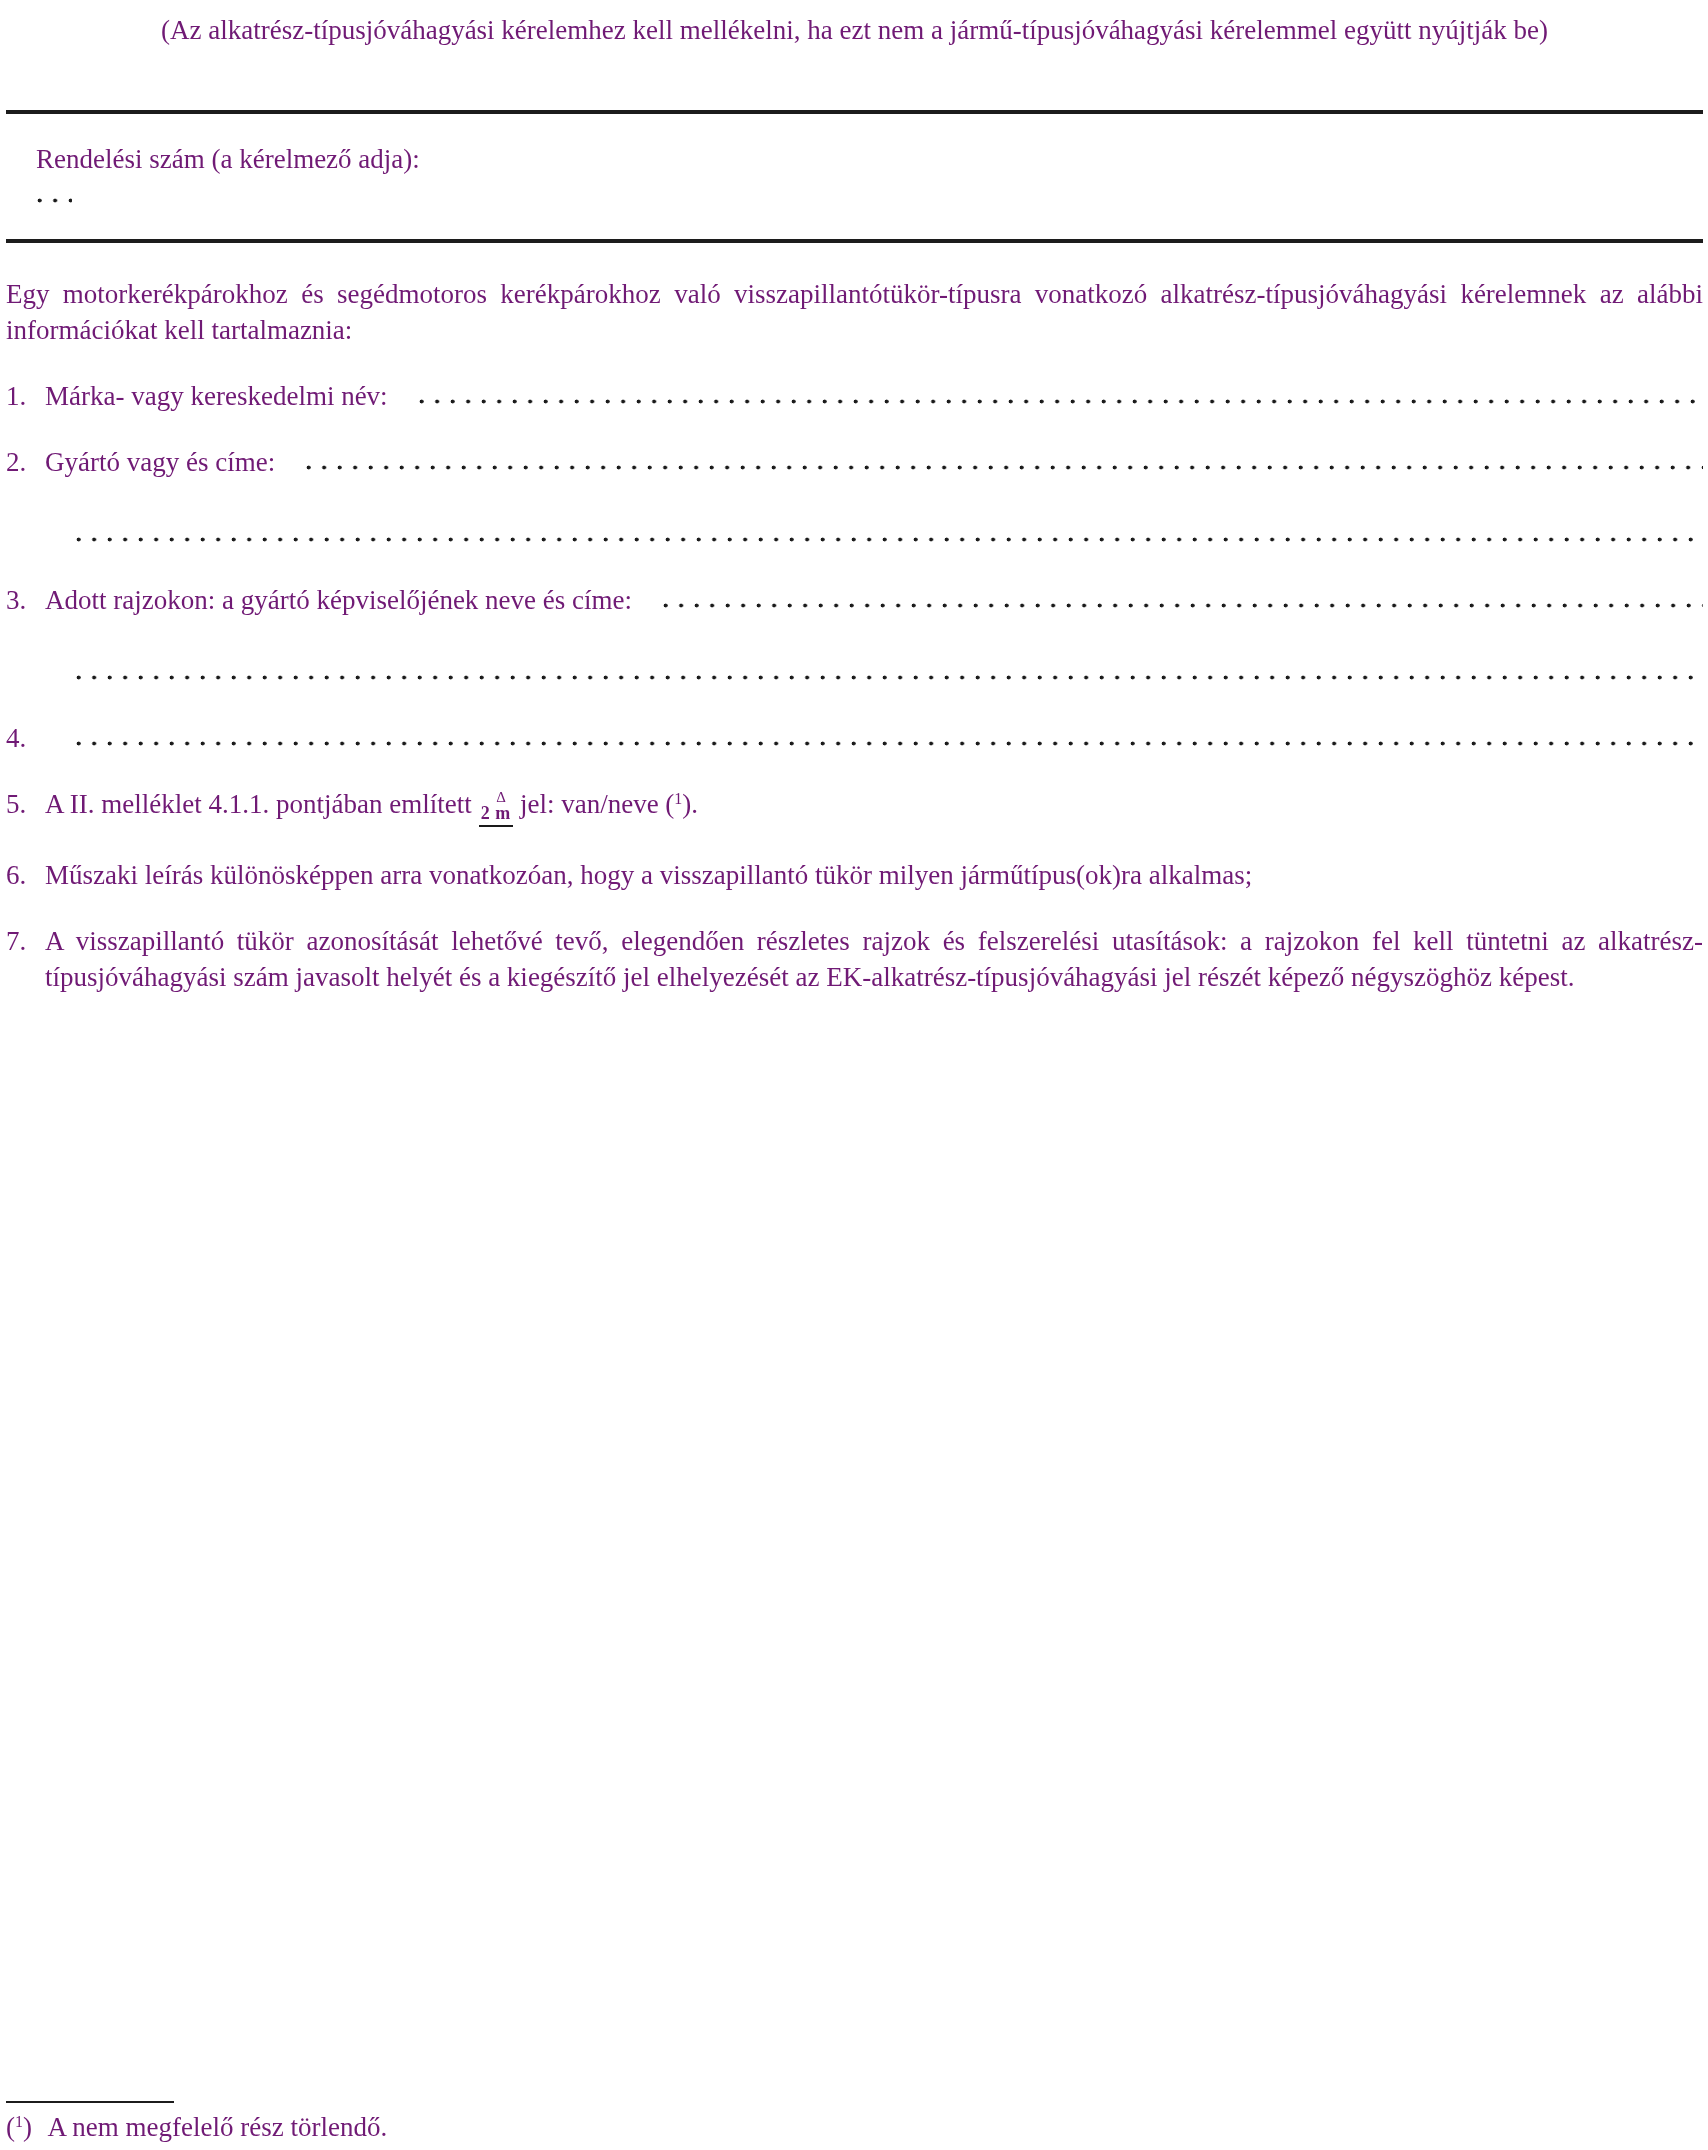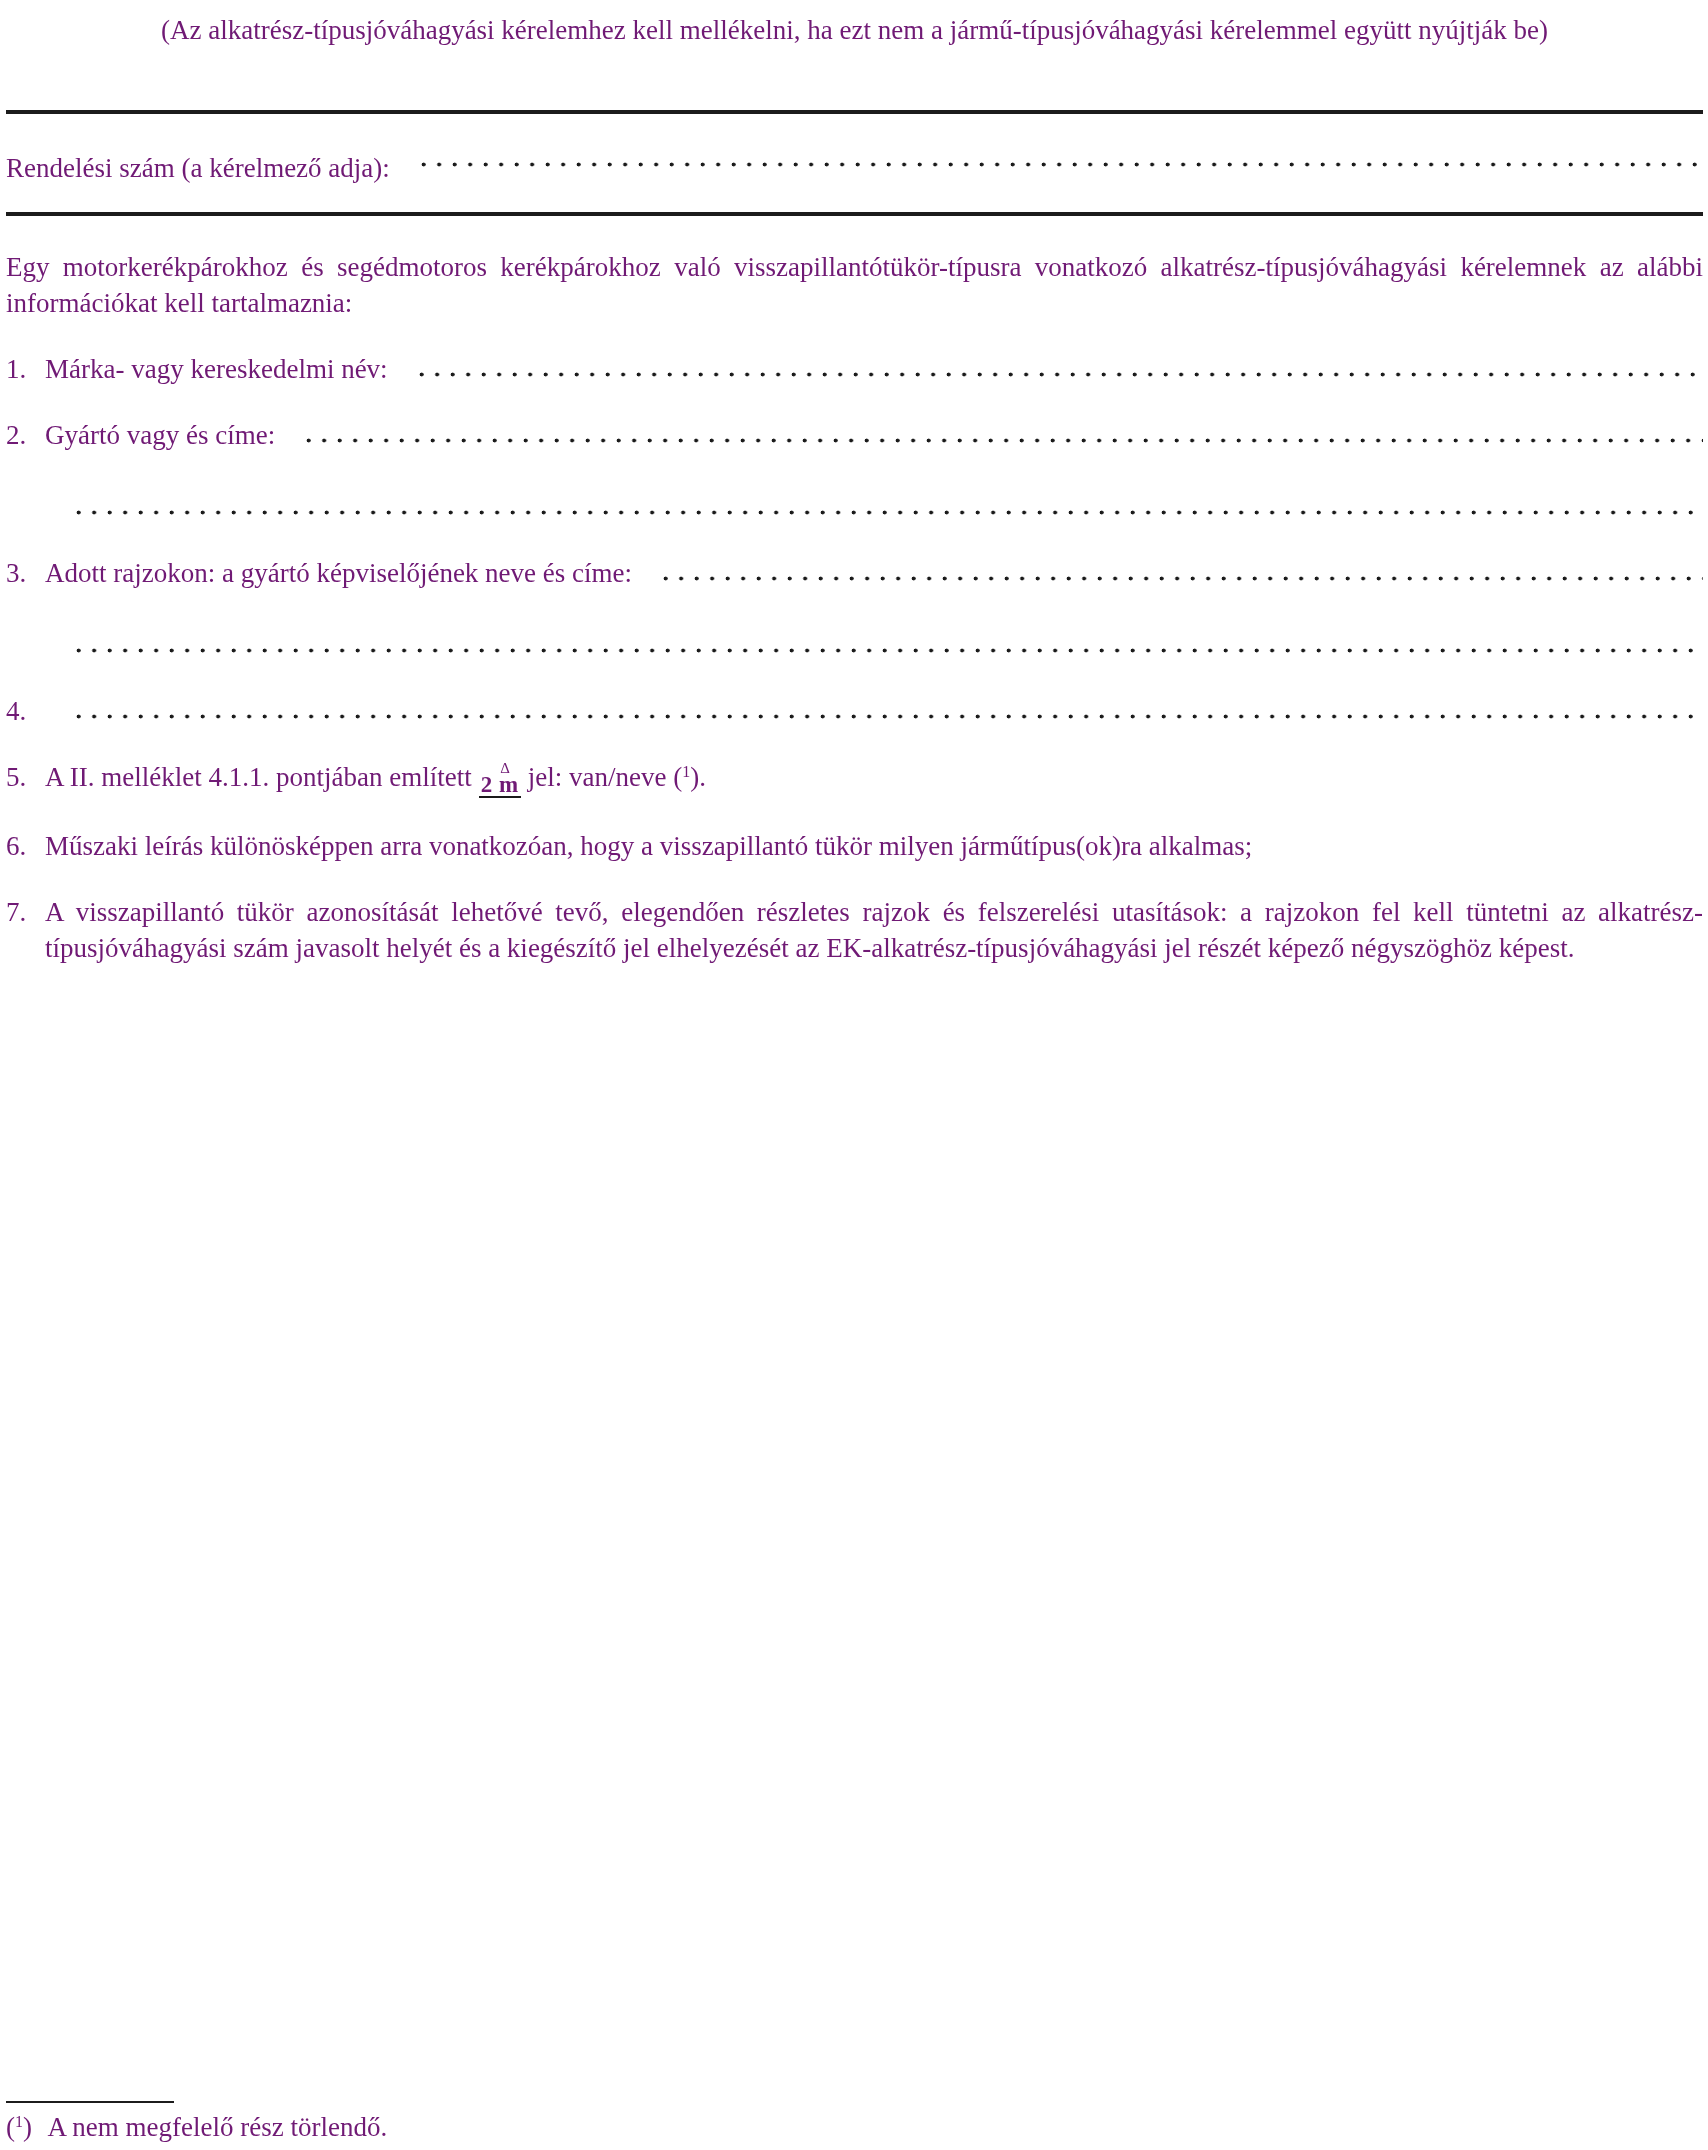--- a/index.html
+++ b/index.html
@@ -23,20 +23,21 @@
   .hrule {
     height: 3.6px;
     background: #1c1c1c;
   }
   .rule-1 { margin-top: 62px; }
   .rule-2 { margin-top: 26px; }
   .order-row {
     display: flex;
     align-items: baseline;
     margin-top: 27.4px;
+    flex-direction: column;
   }
   .order-row .label { white-space: nowrap; }
   .dotfill {
     flex: 1 1 auto;
     margin-left: 30px;
     position: relative;
     min-width: 36px;
     height: 36px;
   }
   .dotfill::after {
@@ -90,21 +91,21 @@
     line-height: 1;
   }
   .sym .sym-top {
     display: block;
     font-size: 15px;
     line-height: 12px;
     padding-left: 10.7px;
   }
   .sym .sym-bottom {
     display: block;
-    font-size: 23px;
+    font-size: 18px;
     font-weight: bold;
     line-height: 21.5px;
     border-bottom: 2.4px solid #1a1a1a;
     padding: 0 1.8px 1.2px 1.8px;
     letter-spacing: 0.6px;
   }
   .footnote-block {
     position: absolute;
     left: 6px;
     top: 2101px;

